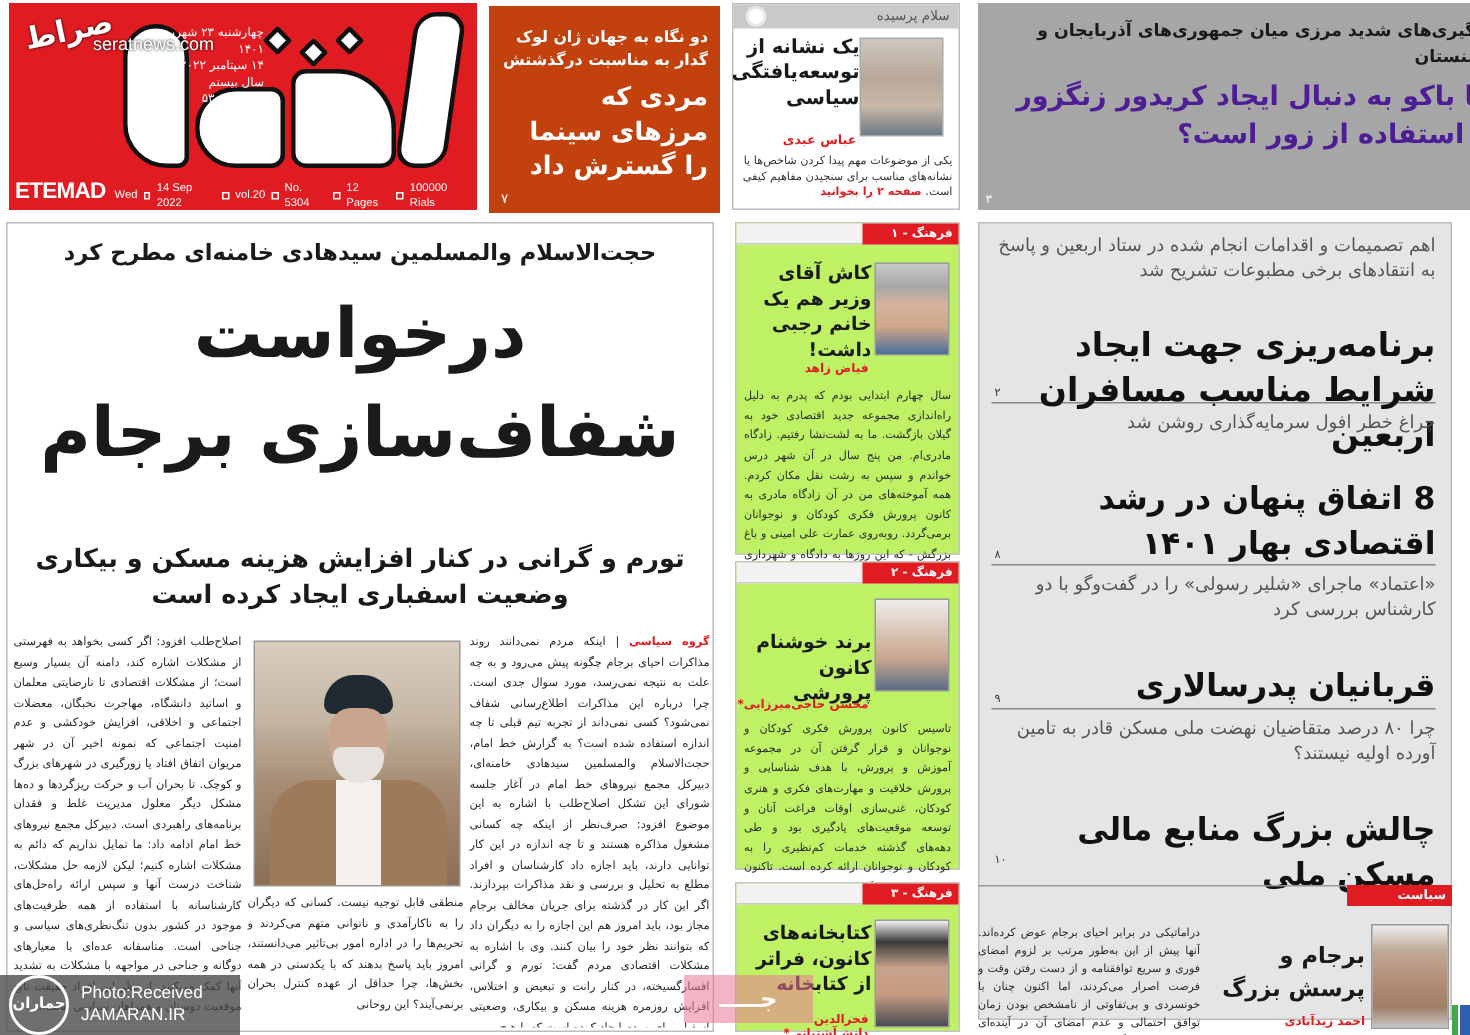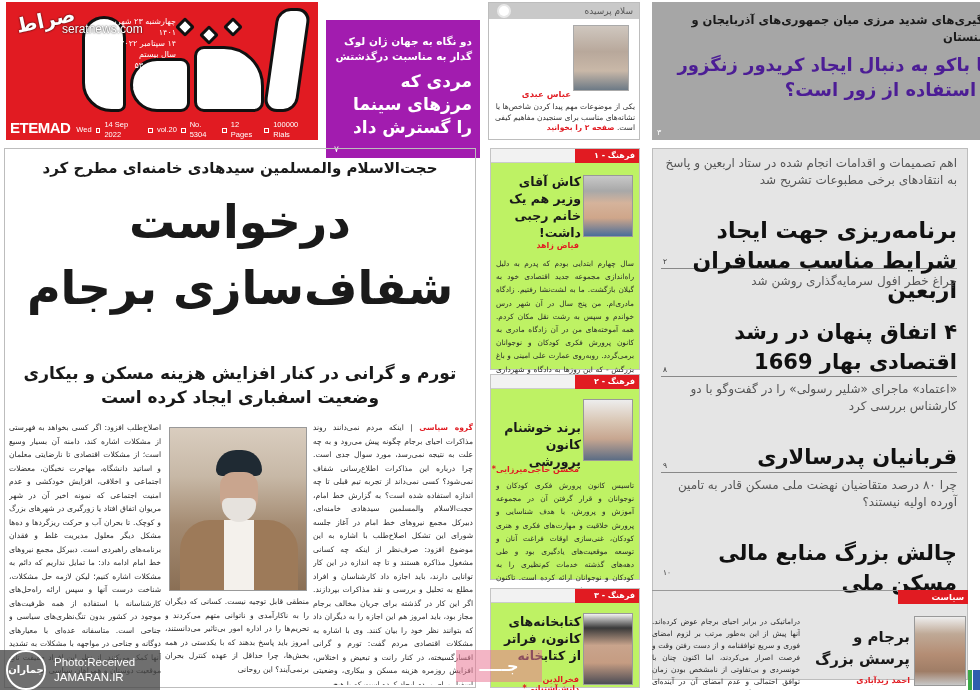--- a/index.html
+++ b/index.html
@@ -15,21 +15,21 @@
   #mast-info { position: absolute; left: 88px; top: 14px; width: 82px; color: #fff; font-size: 8px; line-height: 11px; direction: rtl; text-align: right; }
   #mast-bottom { position: absolute; left: 0; bottom: 0; width: 100%; height: 20px; background: #e11b22; color: #fff; display: flex; align-items: flex-start; padding: 0 4px 2px 4px; gap: 6px; }
   #mast-brand { font-family: "Liberation Sans", sans-serif; font-size: 15px; font-weight: bold; letter-spacing: -0.5px; line-height: 16px; }
   #mast-details { font-family: "Liberation Sans", sans-serif; font-size: 7.5px; line-height: 10px; display: flex; gap: 4px; align-items: center; }
   .sq { display: inline-block; width: 5px; height: 5px; border: 1px solid #fff; }
   #serat-watermark { position: absolute; left: 10px; top: 6px; color: #fff; z-index: 3; }
   #serat-logo { font-size: 20px; font-weight: bold; transform: rotate(-12deg); display: inline-block; text-shadow: 0 0 2px #000; }
   #serat-url { position: absolute; left: 46px; top: 14px; font-family: "Liberation Sans", sans-serif; font-size: 12px; color: #fff; text-shadow: 0 0 2px #000; white-space: nowrap; }
 
   
-  #godard-box { left: 326px; top: 20px; width: 154px; height: 138px; background: #a21caf; color: #fff; padding: 14px 8px 6px 8px; }
+  #godard-box { left: 326px; top: 4px; width: 154px; height: 138px; background: #c2410c; color: #fff; padding: 14px 8px 6px 8px; }
   #godard-kicker { font-size: 10.5px; font-weight: bold; line-height: 15px; }
   #godard-title { font-size: 17px; font-weight: bold; line-height: 23px; margin-top: 6px; }
   #godard-page { position: absolute; left: 8px; bottom: 4px; font-size: 9px; }
 
   
   #column-box { left: 488px; top: 2px; width: 152px; height: 138px; border: 1px solid #bdbdbd; background: #fff; }
   #column-banner { height: 16px; background: #c9c9c9; display: flex; justify-content: space-between; align-items: center; padding: 0 6px; }
   #sun-icon { width: 18px; height: 14px; position: relative; }
   #sun-icon::before { content: ""; position: absolute; left: 4px; top: 2px; width: 10px; height: 10px; border-radius: 50%; background: #fff; box-shadow: 0 0 0 2px #e8e8e8; }
   #column-banner-label { font-size: 9px; color: #555; }
@@ -167,20 +167,21 @@
   <div id="godard-title">مردی که مرزهای سینما را گسترش داد</div>
   <div id="godard-page">۷</div>
 </div>
 
 <div id="column-box" class="abs">
   <div id="column-banner">
     <span id="sun-icon"></span>
     <span id="column-banner-label" class="rtl">سلام پرسیده</span>
   </div>
   <div id="abedi-photo"></div>
+  <div id="abedi-title" class="rtl">یک نشانه از توسعه‌یافتگی سیاسی</div>
   <div id="abedi-author" class="rtl">عباس عبدی</div>
   <div id="abedi-summary" class="rtl">
     <span>یکی از موضوعات مهم پیدا کردن شاخص‌ها یا نشانه‌های مناسب برای سنجیدن مفاهیم کیفی است.</span>
     <span id="abedi-more">صفحه ۲ را بخوانید</span>
   </div>
 </div>
 
 <div id="baku-box" class="abs rtl">
   <div id="baku-kicker">درگیری‌های شدید مرزی میان جمهوری‌های آذربایجان و ارمنستان</div>
   <div id="baku-title">آیا باکو به دنبال ایجاد کریدور زنگزور با استفاده از زور است؟</div>
@@ -249,21 +250,21 @@
 <div id="jarche-watermark" class="abs">جـــــ</div>
 
 <div id="right-box" class="abs">
   <div id="news-arbaeen" class="news-item">
     <div class="news-kicker">اهم تصمیمات و اقدامات انجام شده در ستاد اربعین و پاسخ به انتقادهای برخی مطبوعات تشریح شد</div>
     <div class="news-title">برنامه‌ریزی جهت ایجاد شرایط مناسب مسافران اربعین</div>
     <div class="news-page">۲</div>
   </div>
   <div id="news-invest" class="news-item">
     <div class="news-kicker">چراغ خطر افول سرمایه‌گذاری روشن شد</div>
-    <div class="news-title">۴ اتفاق پنهان در رشد اقتصادی بهار 1669</div>
+    <div class="news-title">8 اتفاق پنهان در رشد اقتصادی بهار ۱۴۰۱</div>
     <div class="news-page">۸</div>
   </div>
   <div id="news-patriarchy" class="news-item">
     <div class="news-kicker">«اعتماد» ماجرای «شلیر رسولی» را در گفت‌وگو با دو کارشناس بررسی کرد</div>
     <div class="news-title">قربانیان پدرسالاری</div>
     <div class="news-page">۹</div>
   </div>
   <div id="news-housing" class="news-item">
     <div class="news-kicker">چرا ۸۰ درصد متقاضیان نهضت ملی مسکن قادر به تامین آورده اولیه نیستند؟</div>
     <div class="news-title">چالش بزرگ منابع مالی مسکن ملی</div>

